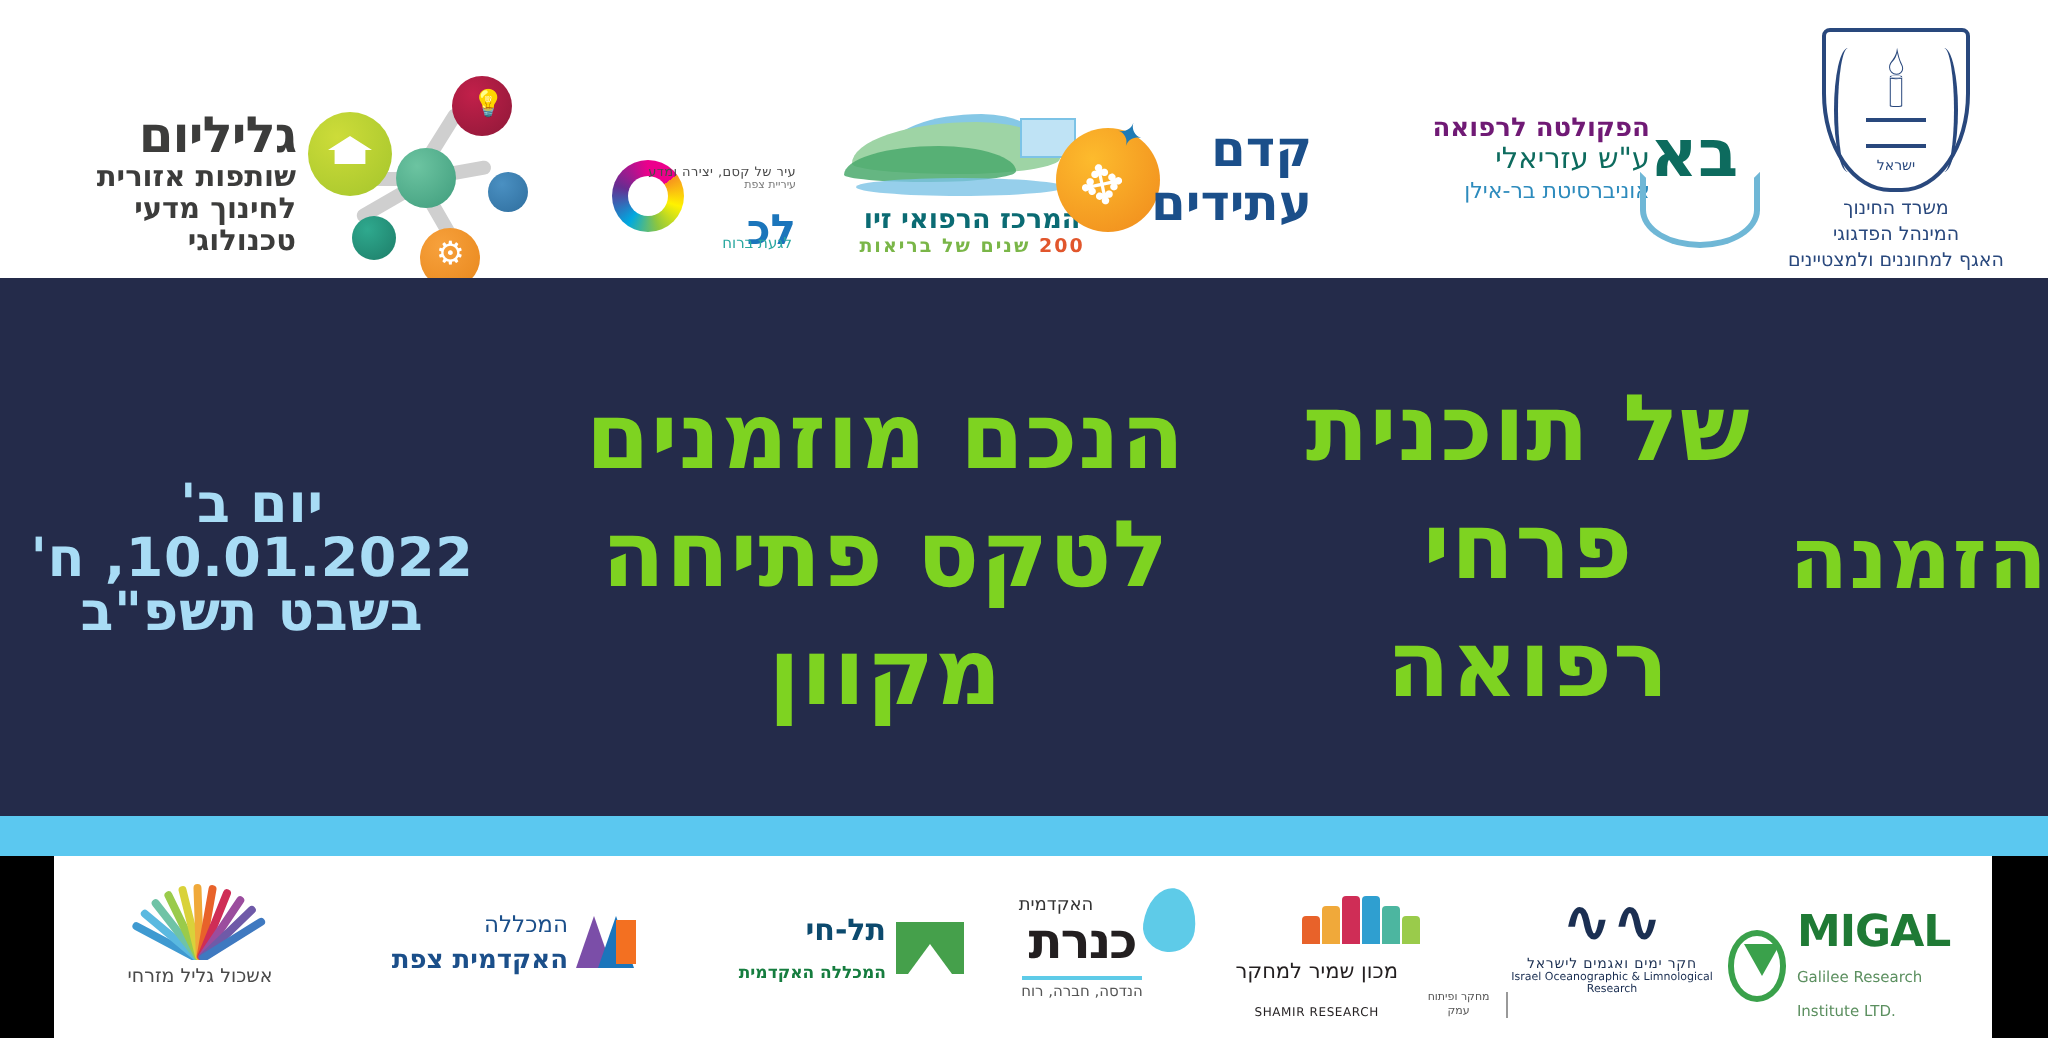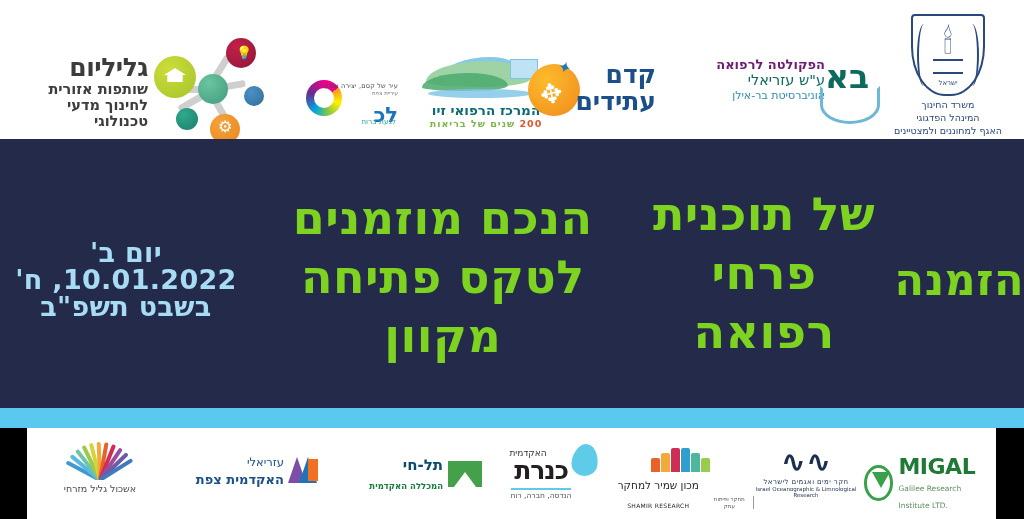--- a/index.html
+++ b/index.html
@@ -278,21 +278,21 @@
     <div class="lbl">אשכול גליל מזרחי</div>
   </div>
 
   <div class="zfat-col">
     <span class="mark">
       <span class="m1"></span>
         <span class="m2"></span>
         <span class="m3"></span>
     </span>
     <span class="txt">
-      <span class="x1">עזריאלי</span><br>
+      <span class="x1">המכללה</span><br>
       <span class="x2">האקדמית צפת</span>
     </span>
   </div>
 
   <div class="telhai">
     <span class="mark"></span>
     <span class="txt">
       <span class="x1">תל-חי</span><br>
       <span class="x2">המכללה האקדמית</span>
     </span>

